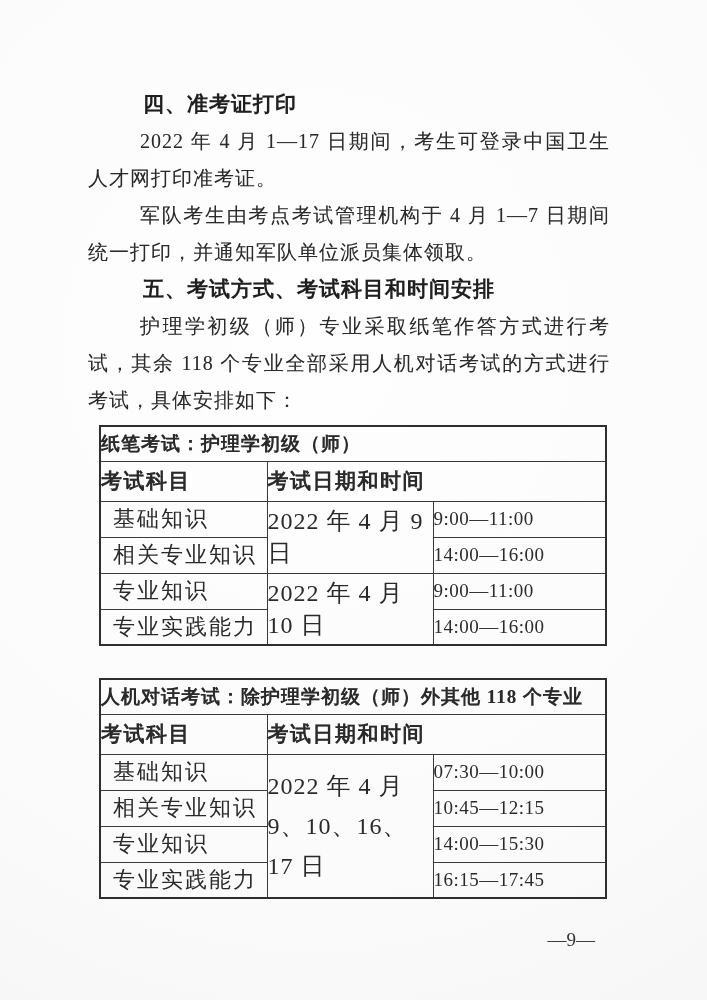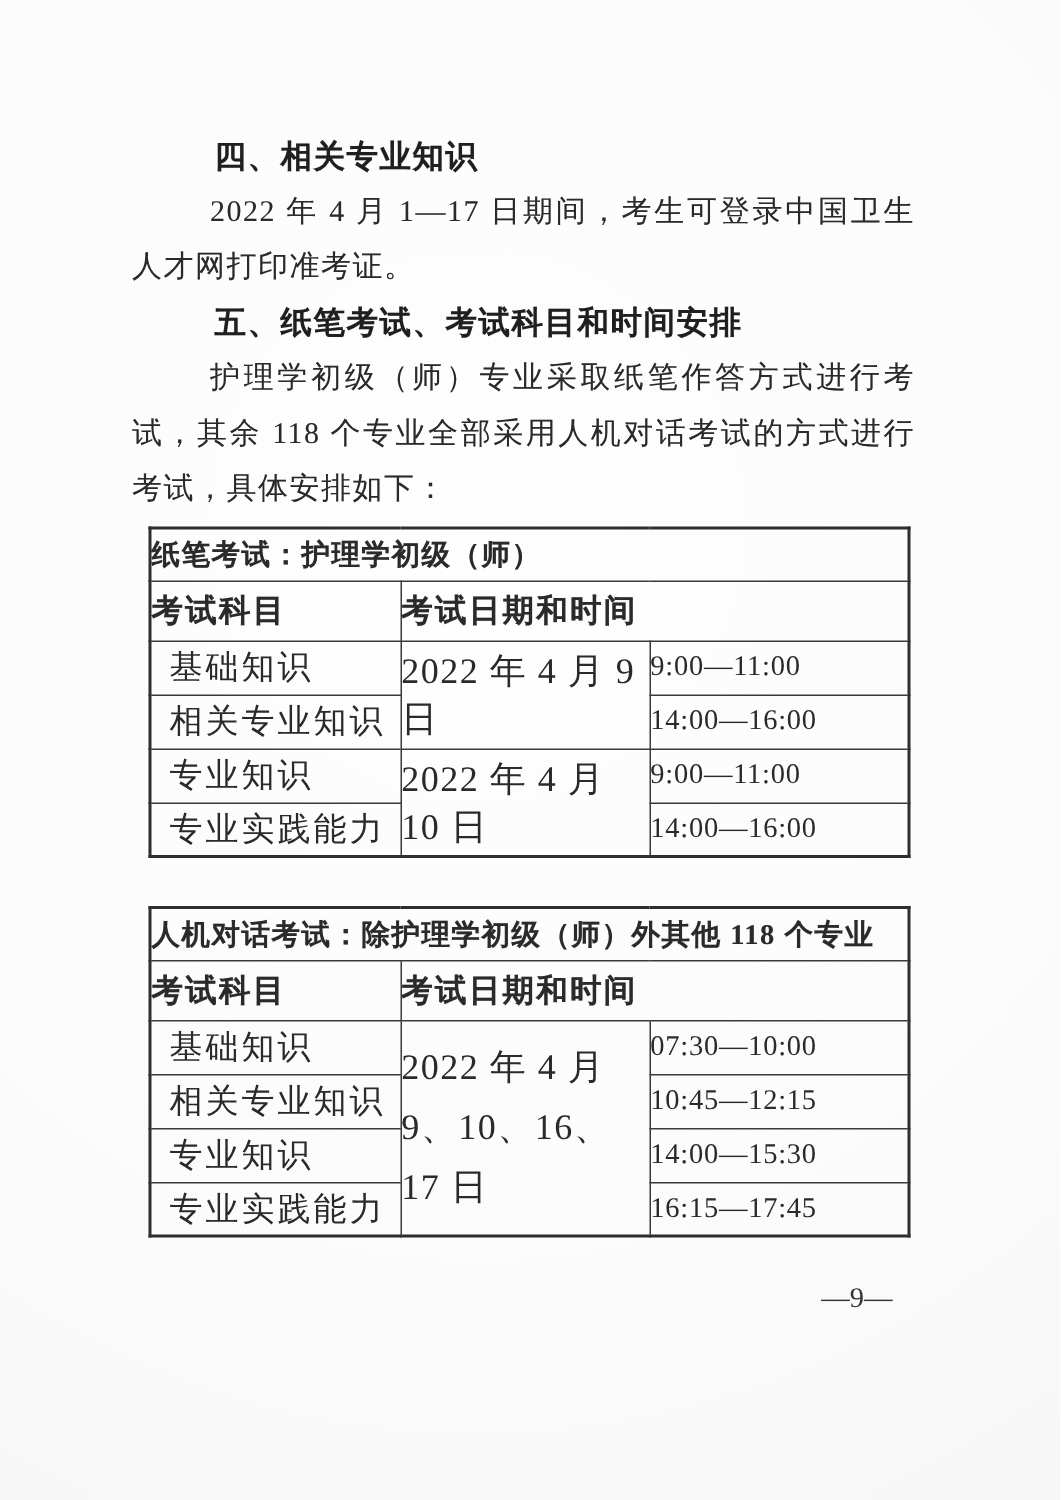--- a/index.html
+++ b/index.html
@@ -91,26 +91,27 @@
     font-size: 19px;
     color: #333;
   }
 </style>
 </head>
 <body>
 
 <div class="paper">
   <div class="content">
 
-    <div class="sec-heading">四、相关专业知识</div>
+    <div class="sec-heading">四、准考证打印</div>
 
     <p class="para">2022 年 4 月 1—17 日期间，考生可登录中国卫生人才网打印准考证。</p>
 
+    <p class="para">军队考生由考点考试管理机构于 4 月 1—7 日期间统一打印，并通知军队单位派员集体领取。</p>
 
-    <div class="sec-heading">五、纸笔考试、考试科目和时间安排</div>
+    <div class="sec-heading">五、考试方式、考试科目和时间安排</div>
 
     <p class="para">护理学初级（师）专业采取纸笔作答方式进行考试，其余 118 个专业全部采用人机对话考试的方式进行考试，具体安排如下：</p>
 
     <table class="sched t1">
       <colgroup>
         <col style="width:167px">
           <col style="width:166px">
           <col style="width:173px">
       </colgroup>
       <tbody>

